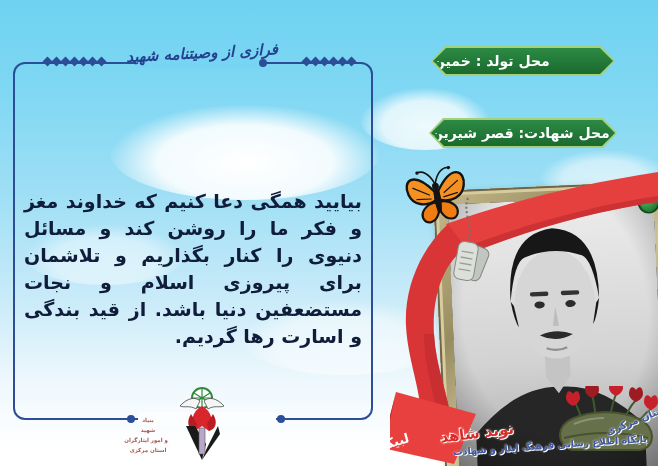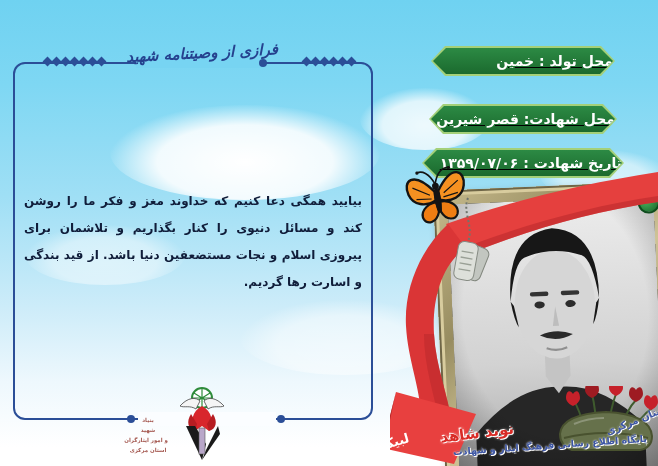--- a/index.html
+++ b/index.html
@@ -11,31 +11,31 @@
   .will-box{position:absolute;left:13px;top:62px;width:356px;height:354px;border:2px solid #2b4e97;border-radius:12px;}
   .gap-patch{position:absolute;z-index:6;}
   .patch-top{left:136px;top:56px;width:128px;height:12px;background:#77d4f2;}
   .patch-bottom{left:138px;top:412px;width:138px;height:14px;background:#fbfdff;}
   .dia-cluster{position:absolute;display:flex;gap:2px;z-index:7;}
   .dia{width:7px;height:7px;background:#2b4e97;transform:rotate(45deg);}
   .dot{position:absolute;width:8px;height:8px;border-radius:50%;background:#2b4e97;z-index:7;}
   .will-title{position:absolute;left:130px;top:44px;width:148px;z-index:8;direction:rtl;text-align:center;
     color:#25418e;font-weight:bold;font-style:italic;font-size:15px;transform:rotate(-3deg);white-space:nowrap;}
   .will-body{position:absolute;left:24px;top:188px;width:338px;z-index:8;direction:rtl;text-align:justify;
-    color:#101d3a;font-weight:bold;font-size:12px;line-height:27px;}
+    color:#101d3a;font-weight:bold;font-size:19px;line-height:27px;}
   
   .martyr-name{position:absolute;left:426px;top:15px;width:200px;z-index:10;direction:rtl;text-align:center;
     color:#ee2f2f;font-weight:bold;font-size:19px;
     text-shadow:-1.5px 0 #2b4e97,1.5px 0 #2b4e97,0 -1.5px #2b4e97,0 1.5px #2b4e97,-1px -1px #2b4e97,1px 1px #2b4e97,-1px 1px #2b4e97,1px -1px #2b4e97;}
   .chip{position:absolute;height:30px;z-index:10;}
   .chip-outer{width:100%;height:100%;background:#a4d079;
     clip-path:polygon(14px 0,calc(100% - 14px) 0,100% 50%,calc(100% - 14px) 100%,14px 100%,0 50%);position:relative;}
   .chip-inner{position:absolute;inset:2px;background:linear-gradient(180deg,#2c8a44,#1b6a2e);
     clip-path:polygon(13px 0,calc(100% - 13px) 0,100% 50%,calc(100% - 13px) 100%,13px 100%,0 50%);
-    display:flex;align-items:center;justify-content:flex-end;text-decoration:underline;}
+    display:flex;align-items:center;justify-content:flex-start;}
   .chip-label{direction:rtl;color:#ffffff;font-weight:bold;font-size:14px;white-space:nowrap;}
   
   .frame{position:absolute;left:433px;top:191px;width:206px;height:272px;z-index:20;
     transform:rotate(-2.5deg);transform-origin:top left;padding:14px;
     background:linear-gradient(135deg,#c8bc8e 0%,#978c60 30%,#cfc396 52%,#8e8257 78%,#bdb184 100%);
     box-shadow:inset 0 0 0 2px #6f6647,inset 0 0 0 5px #d8cc9e,3px 4px 8px rgba(0,0,0,.25);}
   .photo{width:100%;height:100%;display:block;box-shadow:inset 0 0 0 2px #5d5742;}
   .seal{position:absolute;right:8px;top:10px;width:18px;height:18px;border-radius:50%;z-index:22;
     background:radial-gradient(circle at 35% 35%,#4cb75f,#176128);border:2px solid #0f4d1e;}
   .seal::after{content:"";position:absolute;left:4px;top:4px;width:4px;height:4px;border-radius:50%;background:rgba(255,255,255,.8);}
@@ -94,31 +94,24 @@
   <div class="will-body">بیایید همگی دعا کنیم که خداوند مغز و فکر ما را روشن کند و مسائل دنیوی را کنار بگذاریم و تلاشمان برای پیروزی اسلام و نجات مستضعفین دنیا باشد. از قید بندگی و اسارت رها گردیم.</div>
 
 
   <div class="chip" style="left:431px;top:46px;width:184px;">
     <div class="chip-outer">
         <div class="chip-inner">
           <span class="chip-label">محل تولد : خمین</span>
         </div>
       </div>
   </div>
-  <div class="chip" style="left:429px;top:104px;width:188px;">
+  <div class="chip" style="left:429px;top:118px;width:188px;">
     <div class="chip-outer">
         <div class="chip-inner">
           <span class="chip-label">محل شهادت: قصر شیرین</span>
-        </div>
-      </div>
-  </div>
-  <div class="chip" style="left:422px;top:148px;width:202px;">
-    <div class="chip-outer">
-        <div class="chip-inner">
-          <span class="chip-label">تاریخ شهادت : ۱۳۵۹/۰۷/۰۶</span>
         </div>
       </div>
   </div>
 
   <div class="frame">
     <svg class="photo" viewBox="0 0 200 250" preserveAspectRatio="none">
       <defs>
         <linearGradient id="pbg" x1="0" y1="0" x2="0" y2="1">
           <stop offset="0" stop-color="#ececec"></stop>
             <stop offset=".6" stop-color="#d2d2d2"></stop>

